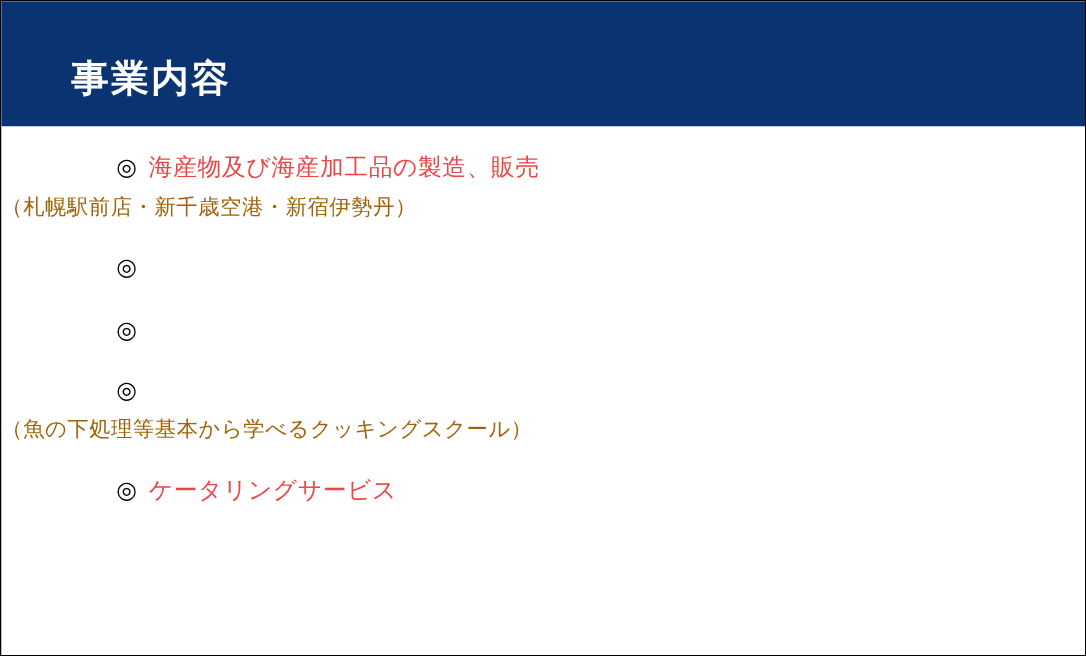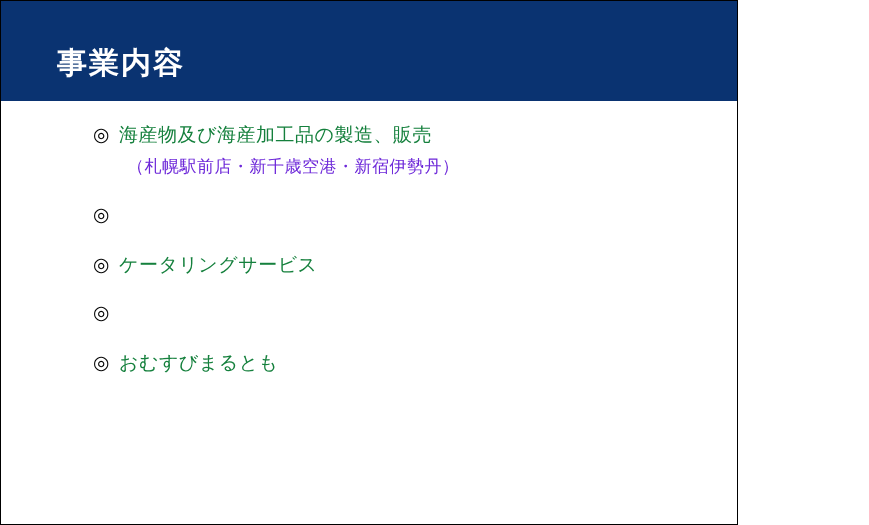--- a/index.html
+++ b/index.html
@@ -5,21 +5,21 @@
   html, body {
     margin: 0;
     padding: 0;
     background: #ffffff;
   }
   body {
     font-family: "Liberation Sans", "DejaVu Sans", sans-serif;
   }
   .slide {
     position: relative;
-    width: 738px;
+    width: 869px;
     height: 525px;
     background: #ffffff;
     border: 1px solid #000000;
     box-sizing: border-box;
     overflow: hidden;
   }
   .header-bar {
     position: absolute;
     left: 0;
     top: 0;
@@ -62,29 +62,28 @@
     width: 26px;
     flex: 0 0 26px;
     font-size: 19px;
     line-height: 30px;
     color: #000000;
     font-family: "DejaVu Sans", sans-serif;
   }
   .item-text {
     font-size: 19px;
     line-height: 30px;
-    color: #15803d;
+    color: #ef4444;
     letter-spacing: 0.5px;
     font-family: "DejaVu Sans", "Liberation Sans", sans-serif;
   }
   .item-sub {
-    padding-left: 126px;
     font-size: 17px;
     line-height: 30px;
-    color: #6d28d9;
+    color: #a16207;
     letter-spacing: 0.5px;
     font-family: "DejaVu Sans", "Liberation Sans", sans-serif;
   }
   .gap-after-sub { height: 18px; }
   .gap-small { height: 16px; }
 </style>
 </head>
 <body>
 
 <div class="slide">
@@ -109,35 +108,35 @@
       <div class="item-main">
         <span class="bullet">◎</span>
       </div>
     </div>
 
     <div class="gap-after-sub"></div>
 
     <div class="item">
       <div class="item-main">
         <span class="bullet">◎</span>
-        <span class="item-text">ケータリングサービス</span>
       </div>
     </div>
 
     <div class="gap-small"></div>
 
     <div class="item">
       <div class="item-main">
         <span class="bullet">◎</span>
       </div>
+      <div class="item-sub">（魚の下処理等基本から学べるクッキングスクール）</div>
     </div>
 
     <div class="gap-after-sub"></div>
 
     <div class="item">
       <div class="item-main">
         <span class="bullet">◎</span>
-        <span class="item-text">おむすびまるとも</span>
+        <span class="item-text">ケータリングサービス</span>
       </div>
     </div>
 
   </div>
 </div>
 
 </body></html>

